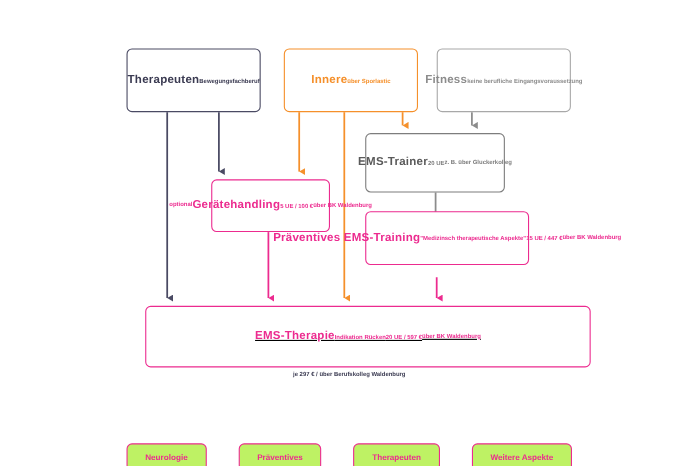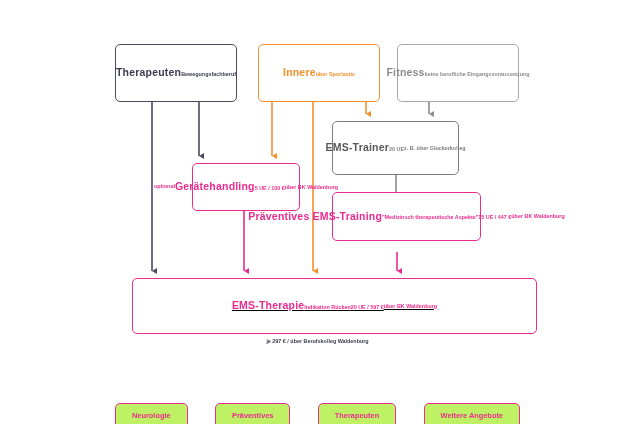--- a/index.html
+++ b/index.html
@@ -236,17 +236,17 @@
     <div class="chip">
       <span>Neurologie</span>
     </div>
     <div class="chip">
       <span>Präventives</span>
     </div>
     <div class="chip">
       <span>Therapeuten</span>
     </div>
     <div class="chip">
-      <span>Weitere Angebote</span>
+      <span>Weitere Aspekte</span>
     </div>
   </div>
 
 </div>
 
 </body></html>

